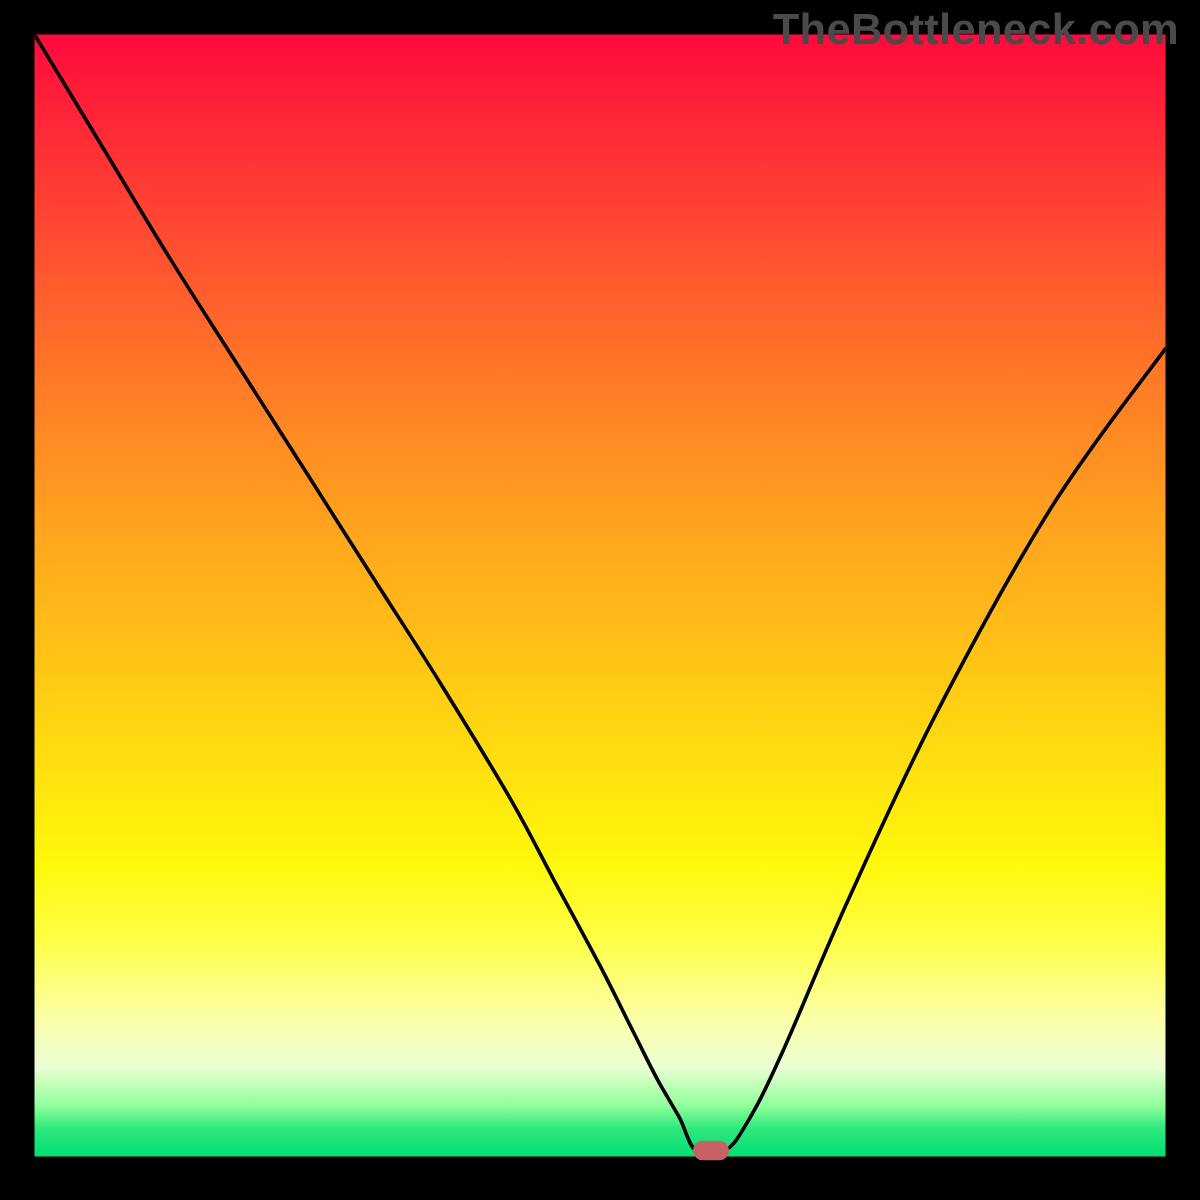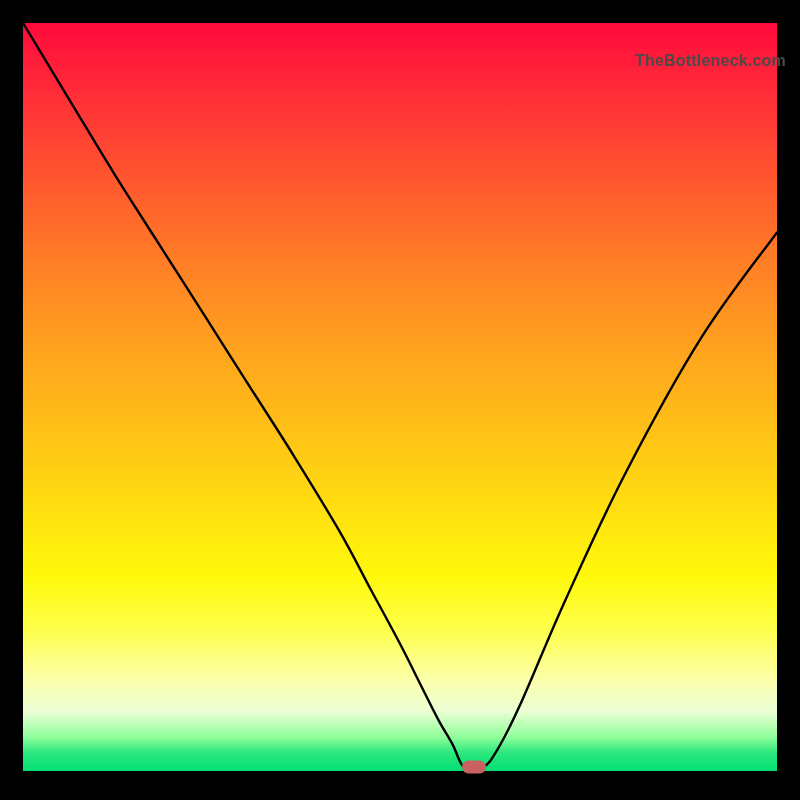--- a/index.html
+++ b/index.html
@@ -15,25 +15,24 @@
     position: relative;
     width: 800px;
     height: 800px;
     background: #000;
   }
   .watermark {
     position: absolute;
     top: 4px;
     right: 14px;
     color: #4a4a4a;
-    font-size: 16px;
+    font-size: 29px;
     font-weight: 600;
     letter-spacing: 0.2px;
     z-index: 5;
-    margin-top: 48px;
   }
   .plot {
     position: absolute;
     left: 23px;
     top: 23px;
     width: 754px;
     height: 748px;
     
     background: linear-gradient(
       to bottom,

